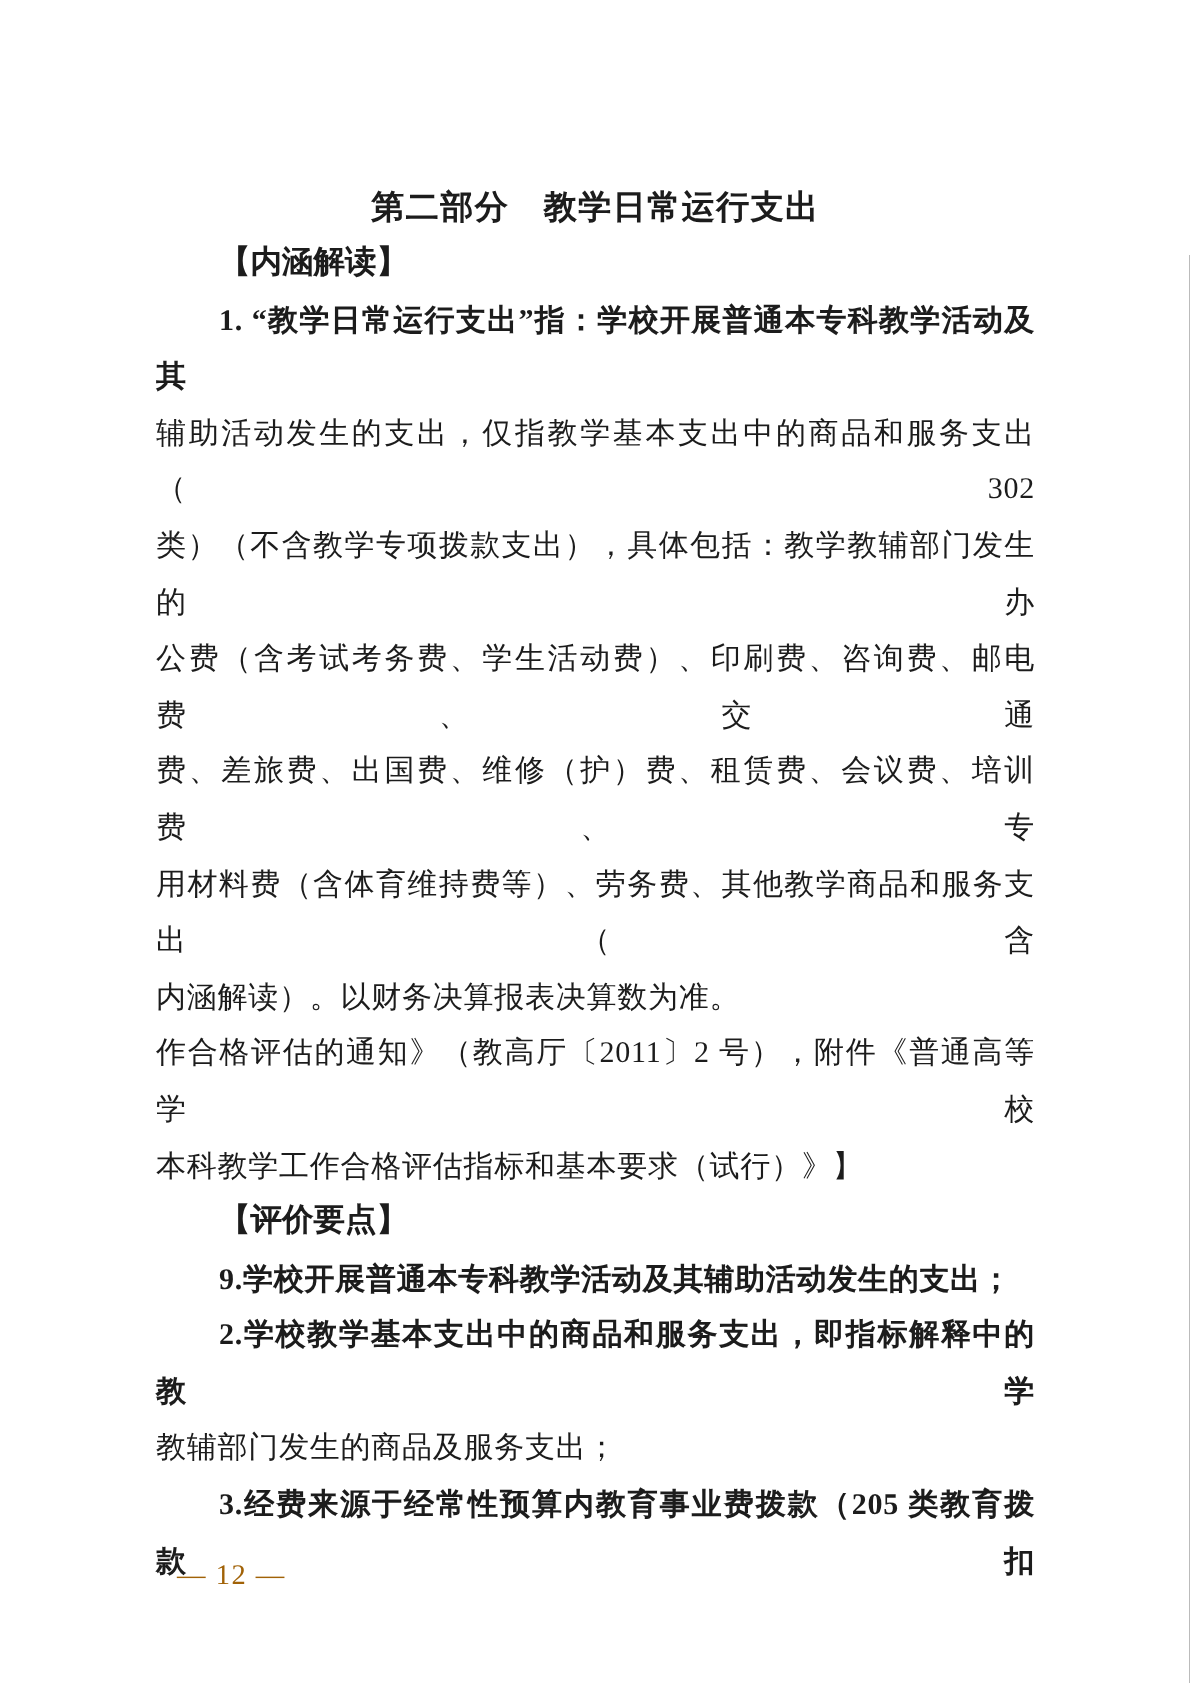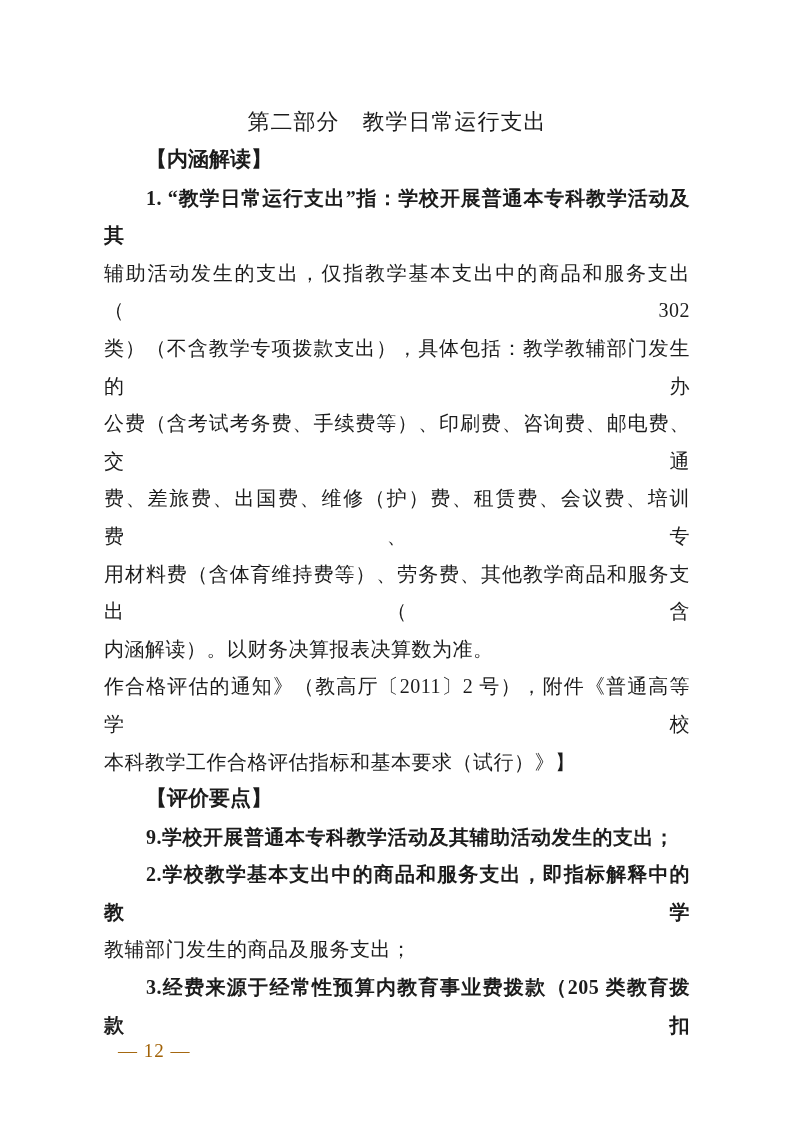--- a/index.html
+++ b/index.html
@@ -14,25 +14,26 @@
     overflow: hidden;
   }
   .content {
     position: absolute;
     top: 102px;
     left: 104px;
     width: 586px;
   }
   .doc-title {
     font-family: "Liberation Sans", "DejaVu Sans", sans-serif;
-    font-weight: normal;
+    font-weight: bold;
     font-size: 22px;
     line-height: 40px;
     text-align: center;
     letter-spacing: 1px;
+    margin-top: 16px;
   }
   .line {
     font-size: 20px;
     line-height: 37.6px;
     white-space: nowrap;
     letter-spacing: 0.5px;
   }
   .line.j {
     white-space: normal;
     text-align: justify;
@@ -64,21 +65,21 @@
 
     <div class="doc-title">第二部分　教学日常运行支出</div>
 
     <div>
       <div class="line heading indent">【内涵解读】</div>
 
       <div>
         <div class="line j indent">1. “教学日常运行支出”指：学校开展普通本专科教学活动及其</div>
         <div class="line j">辅助活动发生的支出，仅指教学基本支出中的商品和服务支出（302</div>
         <div class="line j">类）（不含教学专项拨款支出），具体包括：教学教辅部门发生的办</div>
-        <div class="line j">公费（含考试考务费、手续费等）、印刷费、咨询费、邮电费、交通</div>
+        <div class="line j">公费（含考试考务费、学生活动费）、印刷费、咨询费、邮电费、交通</div>
         <div class="line j">费、差旅费、出国费、维修（护）费、租赁费、会议费、培训费、专</div>
         <div class="line j">用材料费（含体育维持费等）、劳务费、其他教学商品和服务支出（含</div>
         <div class="line">内涵解读）。以财务决算报表决算数为准。</div>
       </div>
 
       <div>
         <div class="line j">作合格评估的通知》（教高厅〔2011〕2 号），附件《普通高等学校</div>
         <div class="line">本科教学工作合格评估指标和基本要求（试行）》】</div>
       </div>
     </div>

